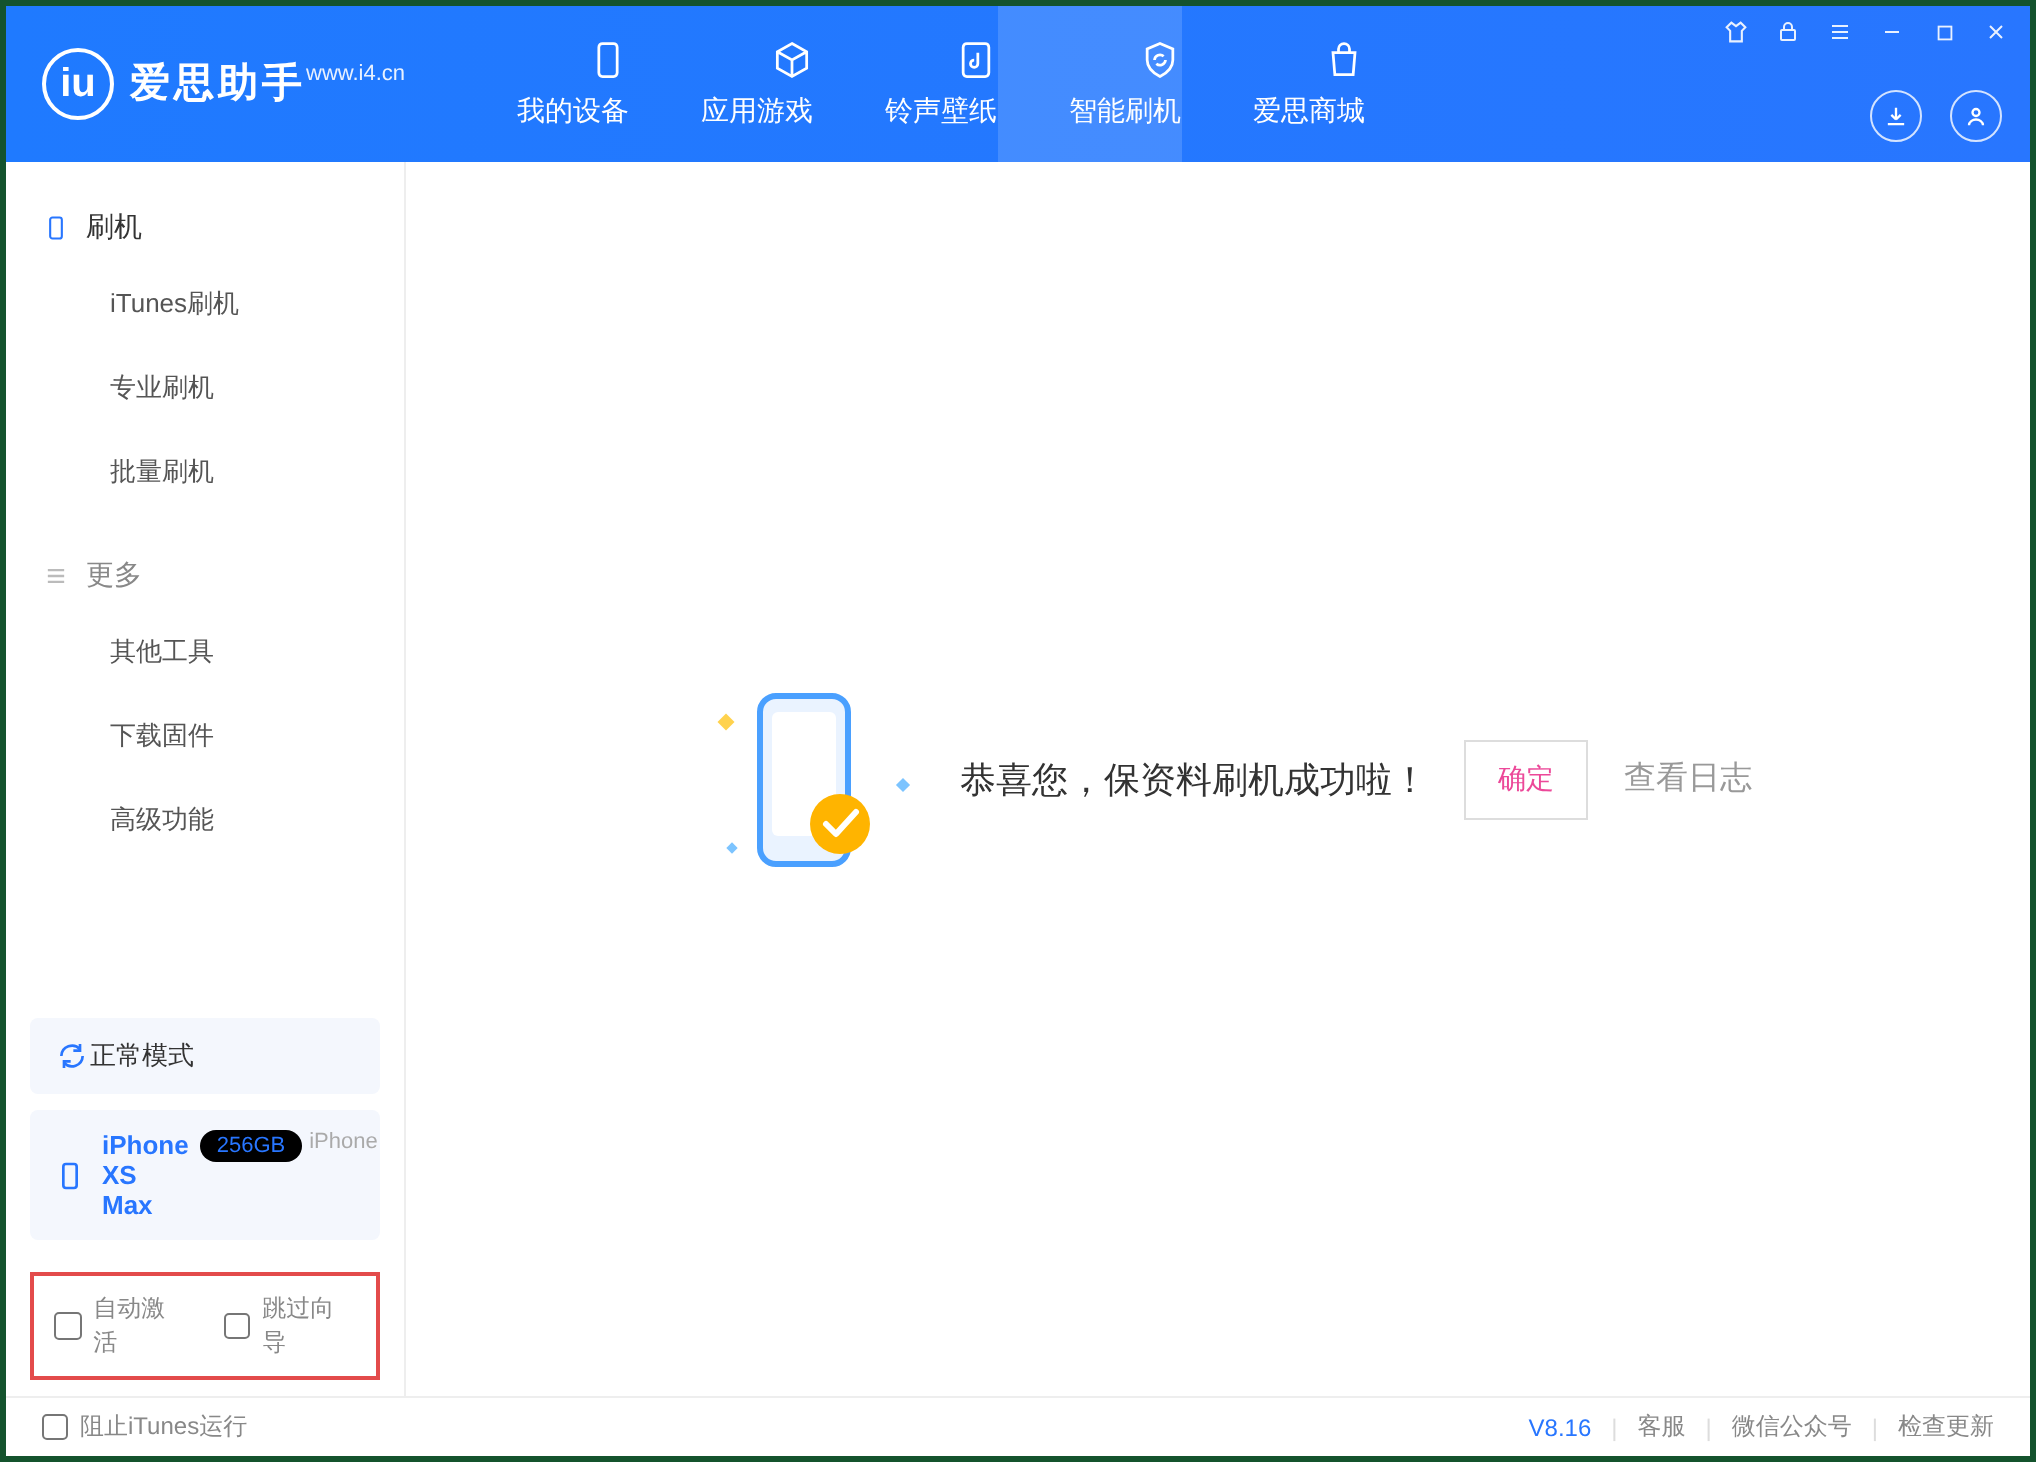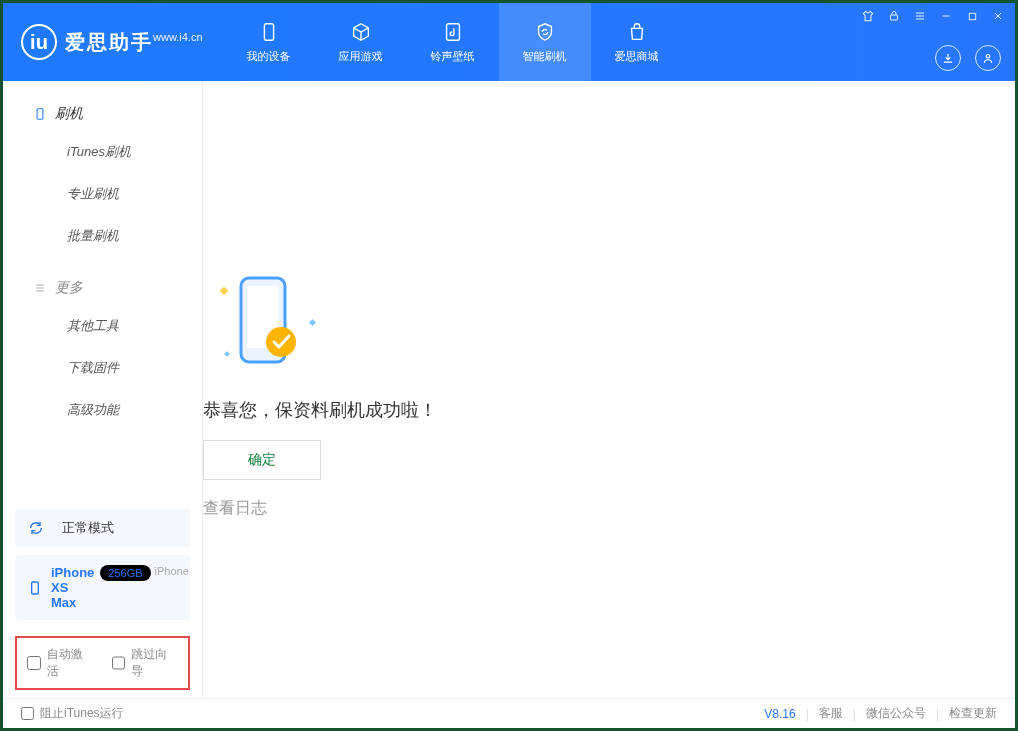--- a/index.html
+++ b/index.html
@@ -8,57 +8,57 @@
 
 
 .header { height: 78px; background: linear-gradient(to right, #1f7aff, #2876ff); display: flex; align-items: stretch; color: #fff; position: relative; }
 .logo-area { display: flex; align-items: center; padding: 0 20px 0 18px; min-width: 200px; }
 .logo-icon { width: 36px; height: 36px; border-radius: 50%; border: 2px solid #fff; display: flex; align-items: center; justify-content: center; font-weight: bold; font-size: 20px; margin-right: 8px; }
 .logo-text { display: flex; flex-direction: row; line-height: 1.1; }
 .logo-title { font-size: 20px; font-weight: bold; letter-spacing: 2px; }
 .logo-sub { font-size: 11px; opacity: 0.9; }
 
 .nav-tabs { display: flex; height: 100%; }
-.nav-tab { width: 92px; display: flex; flex-direction: column; align-items: center; justify-content: center; cursor: pointer; font-size: 11px; gap: 6px; }
+.nav-tab { width: 92px; display: flex; flex-direction: column; align-items: flex-end; justify-content: center; cursor: pointer; font-size: 14px; gap: 6px; }
 .nav-tab.active { background: rgba(255,255,255,0.15); }
 .nav-tab svg { width: 22px; height: 22px; }
 
 .win-ctrls-top { position: absolute; top: 6px; right: 10px; display: flex; gap: 12px; align-items: center; }
 .win-ctrls-top span { cursor: pointer; font-size: 12px; opacity: 0.9; display: inline-flex; align-items: center; justify-content: center; width: 14px; height: 14px; }
 .win-ctrls-bot { position: absolute; bottom: 10px; right: 14px; display: flex; gap: 14px; }
 .win-ctrls-bot .circ { width: 26px; height: 26px; border: 1.5px solid rgba(255,255,255,0.8); border-radius: 50%; display: flex; align-items: center; justify-content: center; cursor: pointer; }
 
 
 .body { flex: 1; display: flex; overflow: hidden; }
 .sidebar { width: 200px; border-right: 1px solid #eee; display: flex; flex-direction: column; }
-.side-scroll { flex: 1; padding: 16px 12px; overflow: auto; font-style: italic; }
+.side-scroll { flex: 1; padding: 16px 0; overflow: auto; }
 .side-group-hdr { display: flex; align-items: center; gap: 8px; padding: 8px 18px; color: #333; font-size: 14px; }
 .side-group-hdr.more-hdr { color: #888; }
 .side-group-hdr svg { width: 14px; height: 14px; }
 .side-item { padding: 12px 18px 12px 52px; font-size: 13px; color: #555; cursor: pointer; }
 .side-item.selected { color: #2876ff; }
 
 .device-panel { padding: 0 12px 8px 12px; }
-.device-box { background: #f4f7fd; border-radius: 4px; padding: 10px 12px; margin-bottom: 8px; display: flex; align-items: flex-end; gap: 17px; color: #333; font-size: 13px; }
+.device-box { background: #f4f7fd; border-radius: 4px; padding: 10px 12px; margin-bottom: 8px; display: flex; align-items: flex-end; gap: 0; color: #333; font-size: 13px; }
 .device-box .di { width: 18px; height: 18px; display:flex; align-items:center; justify-content:center; }
 .device-box.info { align-items: flex-start; gap: 4px; position: relative; }
 .device-name { color: #2876ff; font-weight: 600; font-size: 13px; }
 .device-name-row { display:flex; align-items:center; gap:8px; }
 .badge { background: #000000; color: #2876ff; padding: 2px 8px; border-radius: 10px; font-size: 11px; }
 .device-type { font-size: 11px; color: #aaa; }
 
 .opts-row { border: 2px solid #e34b4b; padding: 8px 10px; display: flex; gap: 18px; margin: 0 12px 8px 12px; }
 .opts-row label { display: flex; align-items: center; gap: 6px; font-size: 12px; color: #888; cursor: pointer; }
 .opts-row input[type=checkbox] { width: 14px; height: 14px; accent-color: #2876ff; }
 
 
-.main { flex: 1; display: flex; flex-direction: column; align-items: flex-start; justify-content: center; gap: 18px; }
+.main { flex: 1; display: flex; flex-direction: row; align-items: center; justify-content: center; gap: 18px; }
 .phone-illus { width: 120px; height: 120px; position: relative; }
 .success-msg { font-size: 18px; color: #333; }
-.ok-btn { padding: 10px 44px; border: 1px solid #ddd; background: #fff; font-size: 14px; color: #15803d; cursor: pointer; }
+.ok-btn { padding: 10px 16px; border: 1px solid #ddd; background: #fff; font-size: 14px; color: #ec4899; cursor: pointer; }
 .log-link { font-size: 16px; color: #999; cursor: pointer; }
 
 
 .footer { height: 30px; border-top: 1px solid #eee; display: flex; align-items: center; padding: 0 18px; font-size: 12px; color: #888; }
 .footer .left { display: flex; align-items: center; gap: 6px; }
 .footer .right { margin-left: auto; display: flex; align-items: center; gap: 10px; }
 .footer .sep { color: #ddd; }
 .footer .ver { color: #2876ff; }
 .footer input[type=checkbox] { width: 13px; height: 13px; }
 .footer .link { cursor: pointer; }

